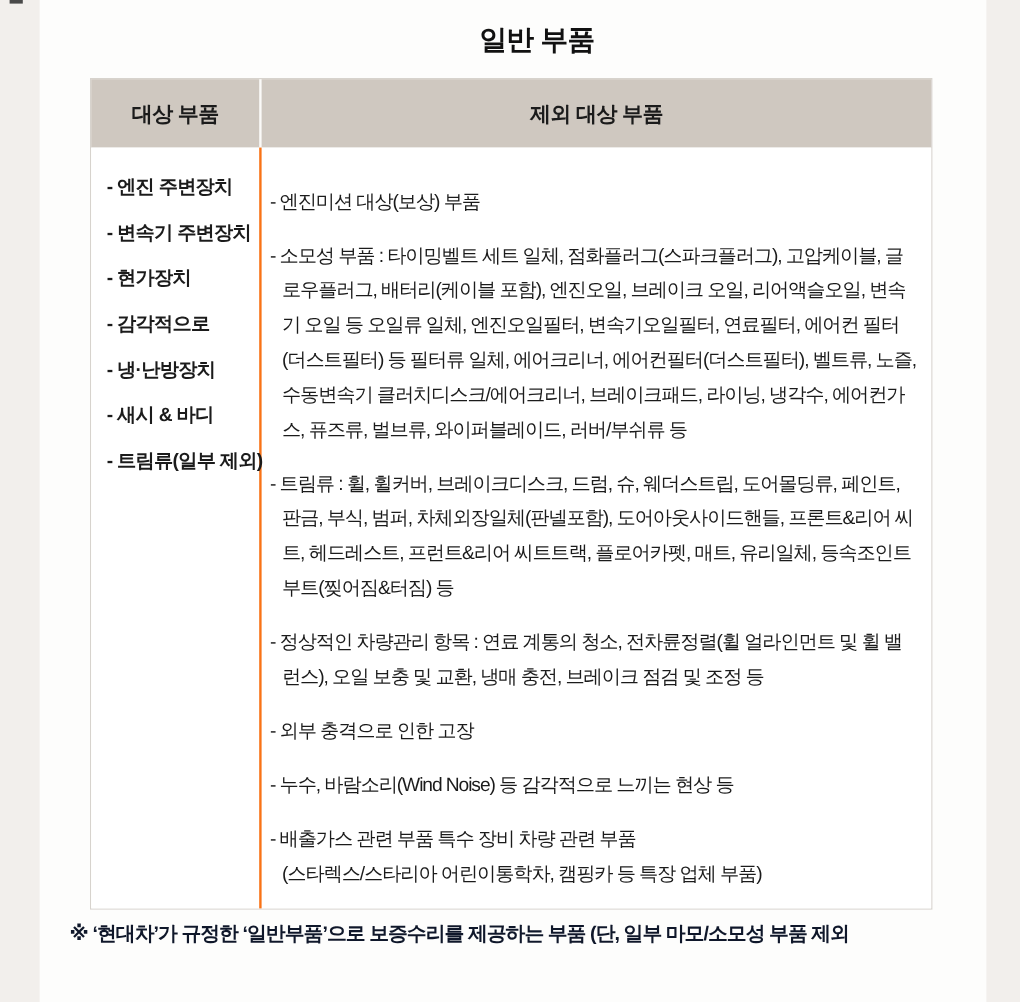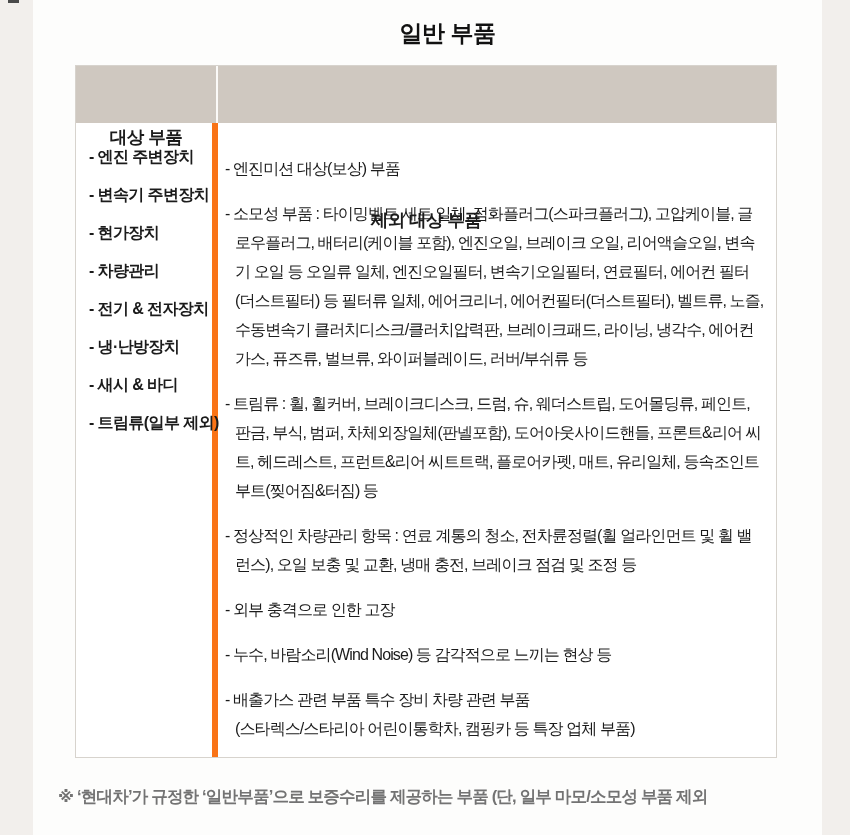--- a/index.html
+++ b/index.html
@@ -45,21 +45,20 @@
     margin-left: 17px;
     width: 702px;
     border: 1px solid #d7d3cd;
     box-sizing: border-box;
     background: #ffffff;
   }
   .thead {
     display: flex;
     background: #cfc8c0;
     height: 57px;
-    flex-direction: column;
   }
   .th {
     display: flex;
     align-items: center;
     justify-content: center;
     font-size: 17.5px;
     font-weight: 700;
     letter-spacing: -0.5px;
     color: #1b1b1b;
   }
@@ -71,21 +70,21 @@
   }
   .th-right { flex: 1; text-align: right; }
   .tbody {
     display: flex;
     background: #ffffff;
   }
   .td-left {
     width: 142px;
     flex: 0 0 142px;
     box-sizing: border-box;
-    border-right: 6px solid #f97316;
+    border-right: 2px solid #f97316;
     padding: 22px 4px 10px 13px;
   }
   .target-item {
     font-size: 16px;
     font-weight: 600;
     letter-spacing: -0.6px;
     line-height: 23px;
     margin-bottom: 15px;
     color: #1b1b1b;
     white-space: nowrap;
@@ -105,26 +104,26 @@
   }
   .excluded-item:last-child { margin-bottom: 0; }
   .x-line {
     padding-left: 10px;
     text-indent: -10px;
   }
   .x-line.cont {
     text-indent: 0;
   }
   .footer {
-    margin-top: 25px;
+    margin-top: 7px;
     font-size: 16.5px;
     font-weight: 600;
     letter-spacing: -0.8px;
     line-height: 27px;
-    color: #737373;
+    color: #0f172a;
   }
   .footer-line2 { padding-left: 28px; }
 </style>
 </head>
 <body>
 
 <div class="page">
   <div class="strip-left"></div>
   <div class="strip-right"></div>
   <div class="corner-mark"></div>
@@ -135,32 +134,31 @@
     <div class="parts-table">
       <div class="thead">
         <div class="th th-left">대상 부품</div>
         <div class="th th-right">제외 대상 부품</div>
       </div>
       <div class="tbody">
         <div class="td-left">
             <div class="target-item">- 엔진 주변장치</div>
             <div class="target-item">- 변속기 주변장치</div>
             <div class="target-item">- 현가장치</div>
-            <div class="target-item">- 차량관리</div>
-            <div class="target-item">- 전기 &amp; 전자장치</div>
+            <div class="target-item">- 감각적으로</div>
             <div class="target-item">- 냉·난방장치</div>
             <div class="target-item">- 새시 &amp; 바디</div>
             <div class="target-item">- 트림류(일부 제외)</div>
           </div>
         <div class="td-right">
             <div class="excluded-item">
               <div class="x-line">- 엔진미션 대상(보상) 부품</div>
             </div>
             <div class="excluded-item">
-              <div class="x-line">- 소모성 부품 : 타이밍벨트 세트 일체, 점화플러그(스파크플러그), 고압케이블, 글로우플러그, 배터리(케이블 포함), 엔진오일, 브레이크 오일, 리어액슬오일, 변속기 오일 등 오일류 일체, 엔진오일필터, 변속기오일필터, 연료필터, 에어컨 필터(더스트필터) 등 필터류 일체, 에어크리너, 에어컨필터(더스트필터), 벨트류, 노즐, 수동변속기 클러치디스크/클러치압력판, 브레이크패드, 라이닝, 냉각수, 에어컨가스, 퓨즈류, 벌브류, 와이퍼블레이드, 러버/부쉬류 등</div>
+              <div class="x-line">- 소모성 부품 : 타이밍벨트 세트 일체, 점화플러그(스파크플러그), 고압케이블, 글로우플러그, 배터리(케이블 포함), 엔진오일, 브레이크 오일, 리어액슬오일, 변속기 오일 등 오일류 일체, 엔진오일필터, 변속기오일필터, 연료필터, 에어컨 필터(더스트필터) 등 필터류 일체, 에어크리너, 에어컨필터(더스트필터), 벨트류, 노즐, 수동변속기 클러치디스크/에어크리너, 브레이크패드, 라이닝, 냉각수, 에어컨가스, 퓨즈류, 벌브류, 와이퍼블레이드, 러버/부쉬류 등</div>
             </div>
             <div class="excluded-item">
               <div class="x-line">- 트림류 : 휠, 휠커버, 브레이크디스크, 드럼, 슈, 웨더스트립, 도어몰딩류, 페인트, 판금, 부식, 범퍼, 차체외장일체(판넬포함), 도어아웃사이드핸들, 프론트&amp;리어 씨트, 헤드레스트, 프런트&amp;리어 씨트트랙, 플로어카펫, 매트, 유리일체, 등속조인트부트(찢어짐&amp;터짐) 등</div>
             </div>
             <div class="excluded-item">
               <div class="x-line">- 정상적인 차량관리 항목 : 연료 계통의 청소, 전차륜정렬(휠 얼라인먼트 및 휠 밸런스), 오일 보충 및 교환, 냉매 충전, 브레이크 점검 및 조정 등</div>
             </div>
             <div class="excluded-item">
               <div class="x-line">- 외부 충격으로 인한 고장</div>
             </div>

